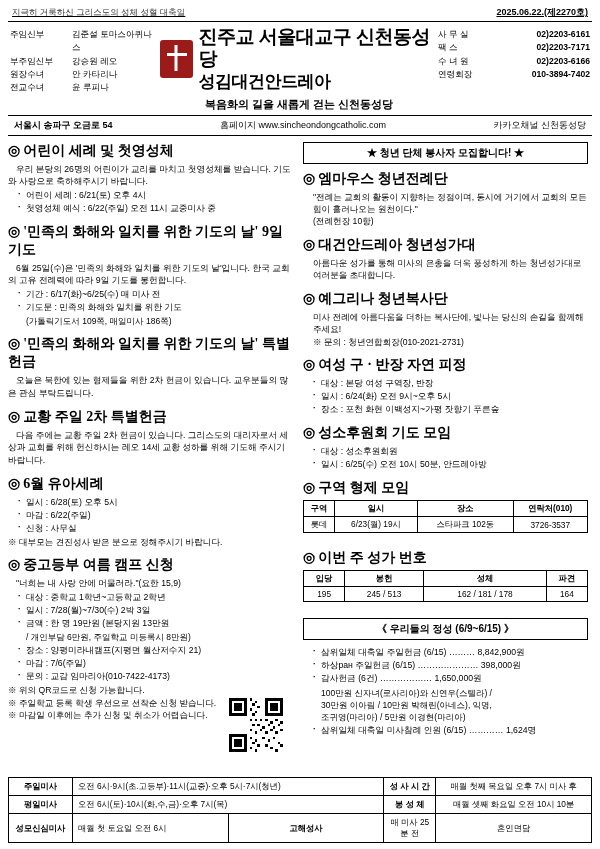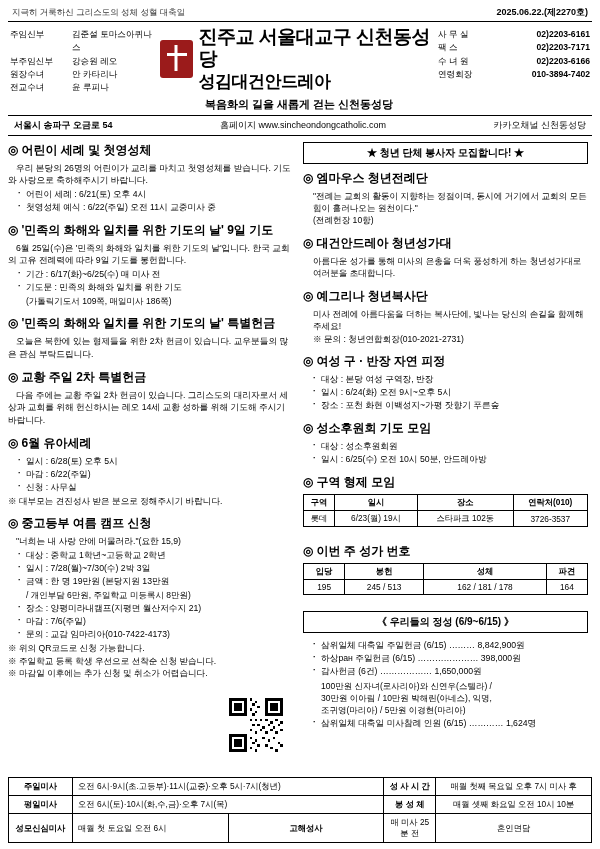--- a/index.html
+++ b/index.html
@@ -8,21 +8,21 @@
     width: 600px; height: 849px;
     background: #ffffff;
     font-family: "Liberation Sans", sans-serif;
     color: #000;
     font-size: 9px;
     position: relative;
   }
   .page { position: relative; width:600px; height:849px; padding: 6px 8px 4px 8px; }
 
   
-  .masthead-top { display:flex; justify-content:space-between; align-items:flex-end; padding:0 4px 2px 4px; }
+  .masthead-top { display:flex; justify-content:space-between; align-items:flex-end; padding:0 4px 2px 4px;text-decoration:underline; }
   .masthead-top .left { font-size: 8.5px; color:#333; }
   .masthead-top .right { font-size: 9px; font-weight:bold; }
 
   .masthead { border-top: 1.6px solid #000; border-bottom: 1.2px solid #000; display:flex; padding: 4px 2px 3px 2px; }
   .mh-left { width: 150px; font-size: 8.6px; line-height: 1.55; padding-top:2px; }
   .mh-left .row { display:flex; }
   .mh-left .k { width: 62px; text-align:justify; }
   .mh-left .v { flex:1; }
   .mh-center { flex:1; text-align:center; position:relative; }
   .mh-logo { display:inline-flex; align-items:center; gap:6px; justify-content:center; }
@@ -41,21 +41,21 @@
   .addrbar .a1 { font-weight:bold; }
   .addrbar .a2 { }
   .addrbar .a3 { }
 
   
   .cols { display:flex; gap:10px; margin-top:6px; height: 620px; }
   .col { width: 285px; }
   .col.right { border-left: 0; }
 
   .item { margin-bottom: 8px; }
-  .item-title { font-weight:bold; font-size:12px; margin-bottom:3px; }
+  .item-title { font-weight:bold; font-size:14px; margin-bottom:3px;font-family:Liberation Serif, serif; }
   .item-title .mark { margin-right:3px; }
   .p { font-size:8.7px; line-height:1.45; text-indent:8px; margin:1px 0; }
   ul.bul { list-style:none; margin:1px 0 1px 0; padding-left:10px; }
   ul.bul li { font-size:8.7px; line-height:1.5; position:relative; padding-left:8px; }
   ul.bul li:before { content:"·"; position:absolute; left:0; top:-1px; font-weight:bold; }
   .sub { font-size:8.5px; line-height:1.45; padding-left:18px; }
   .note { font-size:8.6px; line-height:1.45; }
 
   
   .banner { border:1px solid #000; text-align:center; font-weight:bold; font-size:10px; padding:3px 0; margin-bottom:6px; }

